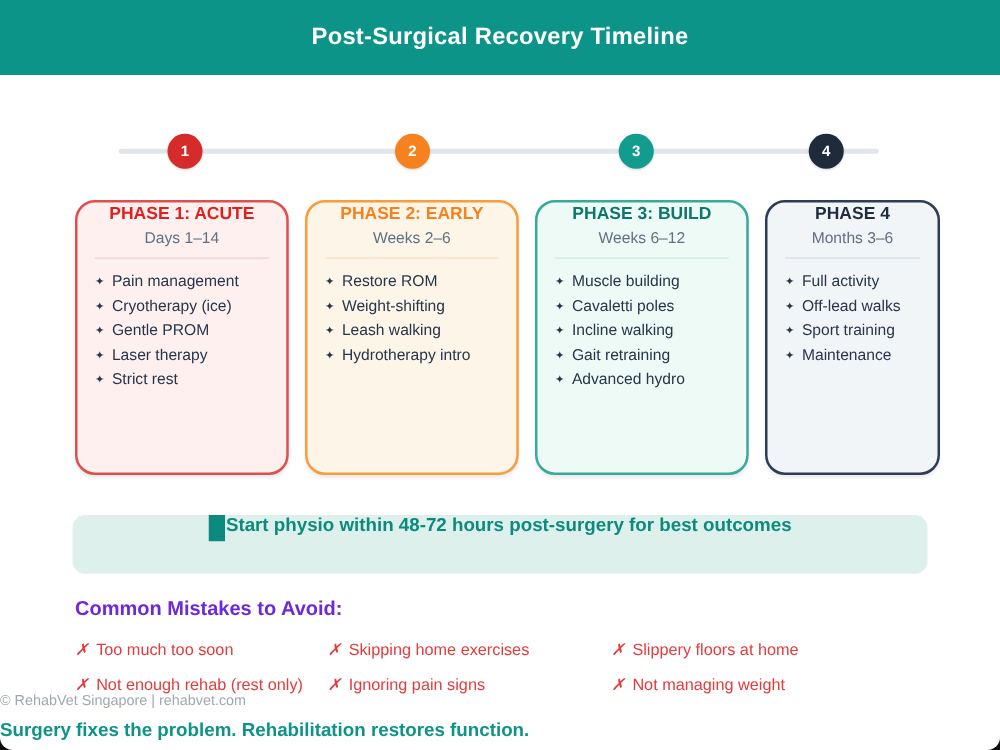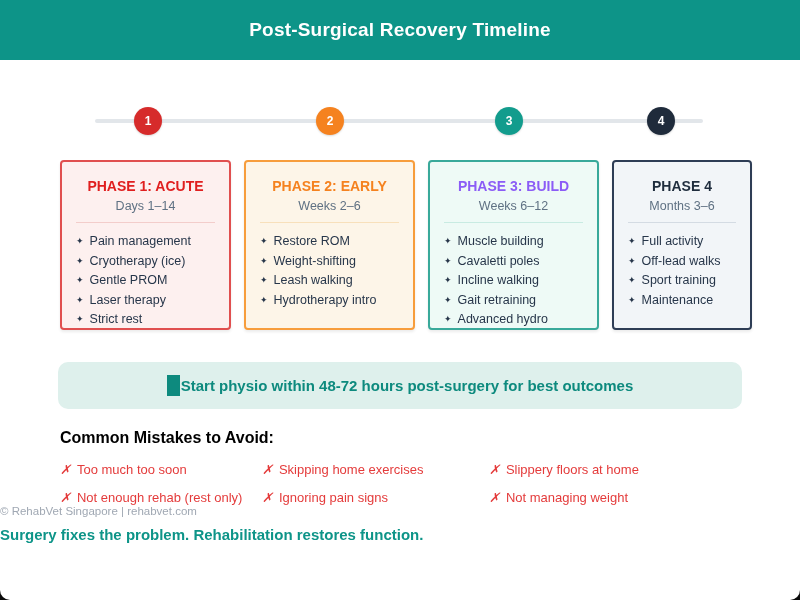--- a/index.html
+++ b/index.html
@@ -32,60 +32,60 @@
     box-shadow:0 1px 2px rgba(0,0,0,.15);
   }
   .tl-circle.s1 { left:134px; background:#d62b2b; }
   .tl-circle.s2 { left:316px; background:#f5821f; }
   .tl-circle.s3 { left:495px; background:#129c8d; }
   .tl-circle.s4 { left:647px; background:#1f2b3b; }
 
   
   .cards { display:flex; gap:13px; margin:25px 47px 0 60px; }
   .card {
-    width:171px; height:170px; border-radius:4px; border:2px solid;
-    padding-top:16px; box-shadow:0 2px 3px rgba(0,0,0,.08); background:#fff;
+    width:171px; height:220px; border-radius:16px; border:2px solid;
+    padding-top:0; box-shadow:0 2px 3px rgba(0,0,0,.08); background:#fff;
   }
   .card:last-child { width:140px; }
   .card-title { text-align:center; font-size:14px; font-weight:bold; }
   .card-sub { text-align:center; font-size:12.5px; color:#5f7183; margin-top:5px; }
   .card-divider { height:1px; margin:9px 14px 9px 14px; }
   .card ul { list-style:none; padding:0 8px 0 14px; }
   .card li {
     font-size:12.5px; color:#27364a; line-height:18.5px; white-space:nowrap;
   }
   .bullet { font-size:9px; margin-right:6px; position:relative; top:-1px; color:#27364a; }
 
   .card.p1 { border-color:#e04f4f; background:#fdf0ef; }
   .card.p1 .card-title { color:#e01f1f; }
   .card.p1 .card-divider { background:#f3cdcb; }
   .card.p2 { border-color:#f79d3c; background:#fdf5e8; }
   .card.p2 .card-title { color:#f5821f; }
   .card.p2 .card-divider { background:#f8e0bb; }
   .card.p3 { border-color:#39a99a; background:#eefaf6; }
-  .card.p3 .card-title { color:#8b5cf6; }
+  .card.p3 .card-title { color:#0f766e; }
   .card.p3 .card-divider { background:#c8ebe2; }
   .card.p4 { border-color:#2e3d55; background:#f2f5f8; }
   .card.p4 .card-title { color:#1f2d3d; }
   .card.p4 .card-divider { background:#d4dbe3; }
 
   
   .tip {
     margin:32px 58px 0 58px; height:47px; background:#def0ec; border-radius:10px;
-    display:flex; align-items:center; justify-content:center;
+    display:flex; align-items:flex-start; justify-content:center;
   }
   .tip-icon {
     display:inline-block; width:13px; height:21px; background:#0d8a7e;
     margin-right:1px; flex:none;
   }
   .tip-text { color:#0d8a7e; font-size:15px; font-weight:bold; }
 
   
   .mistakes { margin:20px 60px 0 60px; }
-  .mistakes h3 { font-size:16px; font-weight:bold; color:#000000; }
+  .mistakes h3 { font-size:16px; font-weight:bold; color:#6d28d9; }
   .mgrid {
     margin-top:15px;
     display:grid; grid-auto-flow:column;
     grid-template-rows:repeat(2, auto);
     grid-template-columns:202px 227px auto;
     row-gap:13px;
   }
   .mistake { color:#e43b3b; font-size:13px; white-space:nowrap; }
   .cross { margin-right:6px; font-style:italic; }
 

